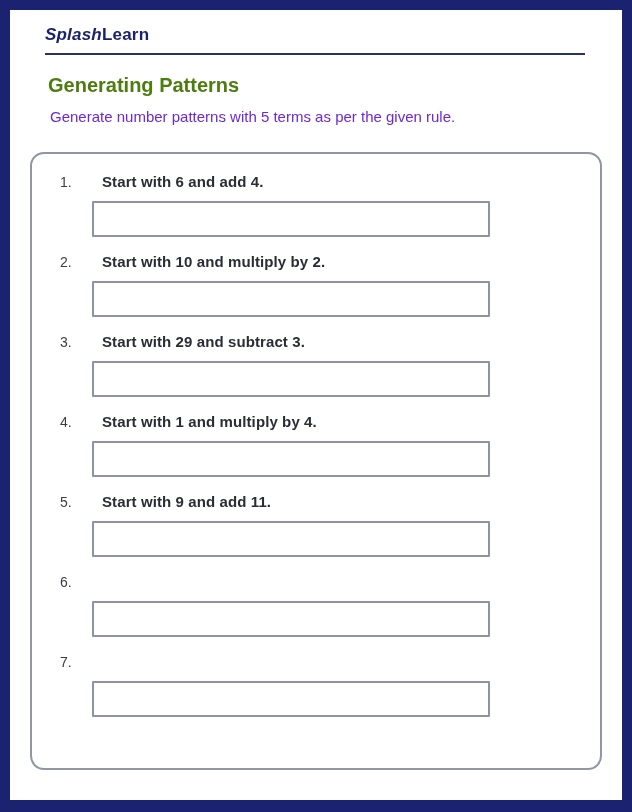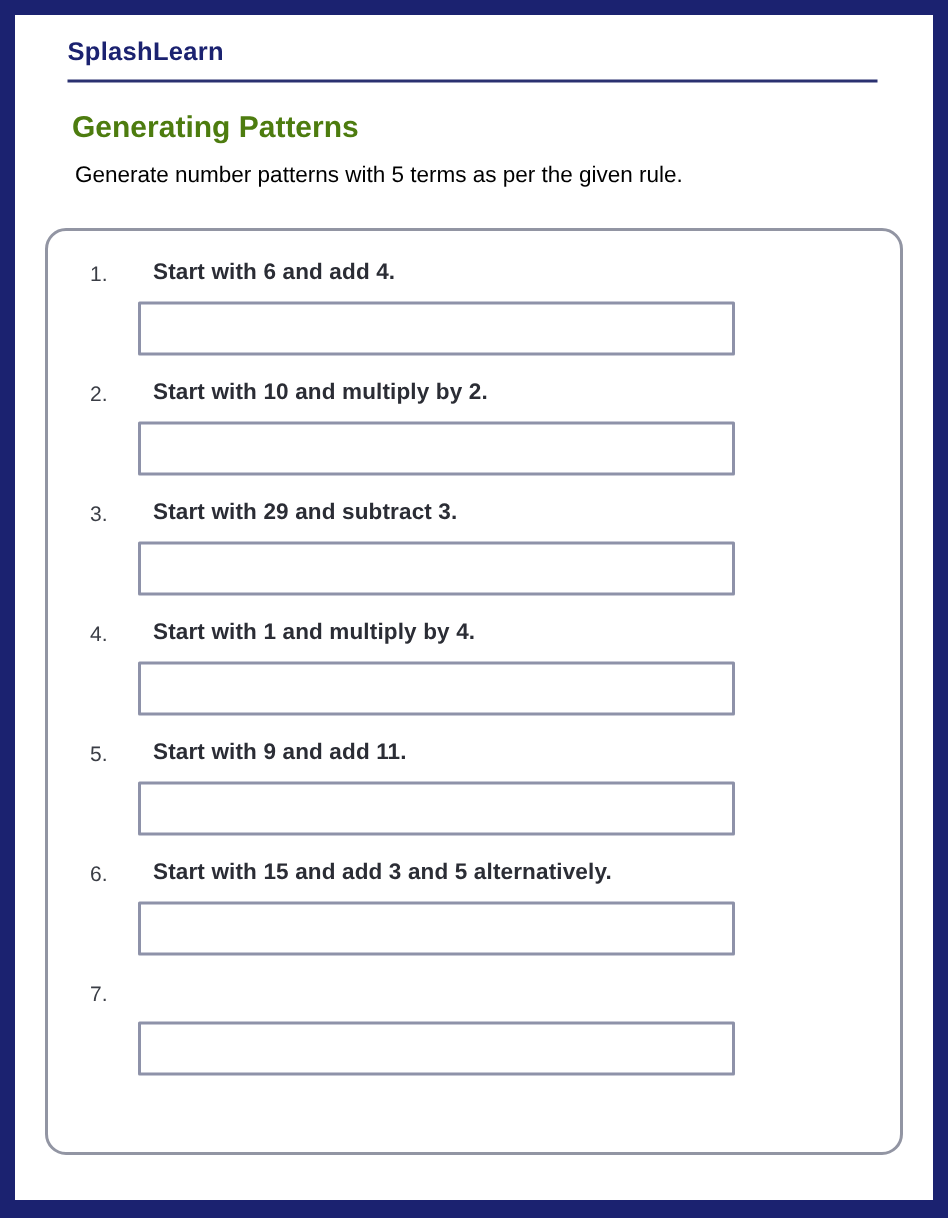--- a/index.html
+++ b/index.html
@@ -8,30 +8,30 @@
     background:#1b2270;
     font-family:"Liberation Sans", sans-serif;
     -webkit-font-smoothing:antialiased;
   }
   .page{
     position:absolute;left:10px;top:10px;width:612px;height:790px;
     background:#ffffff;overflow:hidden;
   }
   .header{margin:16px 35px 0 35px;}
   .logo{font-size:17px;color:#1b2270;letter-spacing:0.2px;line-height:18px;}
-  .logo .logo-bold{font-weight:700;}
+  .logo .logo-bold{font-weight:700;font-style:italic;}
   .logo .logo-regular{font-weight:700;}
   .header-divider{
     margin:9px 2px 0 0;border:none;border-top:2px solid #2a3170;width:540px;
   }
   .worksheet-title{
     margin:19px 0 0 38px;font-size:20px;font-weight:700;color:#4d7c0f;line-height:23px;
   }
   .instructions{
-    margin:11px 0 0 40px;font-size:15px;font-weight:400;color:#000000;line-height:18px;
+    margin:11px 0 0 40px;font-size:15px;font-weight:400;color:#6d28d9;line-height:18px;
   }
   .questions-container{
     box-sizing:border-box;
     margin:26px 0 0 20px;width:572px;height:618px;
     border:2px solid #9295a3;border-radius:14px;
     padding:19px 0 0 28px;
   }
   .q-item{margin-bottom:16px;}
   .q-line{display:flex;margin-bottom:10px;}
   .q-number{
@@ -94,21 +94,20 @@
       <div class="q-item">
         <div class="q-line">
           <span class="q-number">5.</span>
           <span class="q-text">Start with 9 and add 11.</span>
         </div>
         <input type="text" class="answer-box" style="">
       </div>
       <div class="q-item">
         <div class="q-line">
           <span class="q-number">6.</span>
-          <span class="q-text">Start with 15 and add 3 and 5 alternatively.</span>
         </div>
         <input type="text" class="answer-box" style="">
       </div>
       <div class="q-item">
         <div class="q-line">
           <span class="q-number">7.</span>
         </div>
         <input type="text" class="answer-box" style="">
       </div>
     </div>

